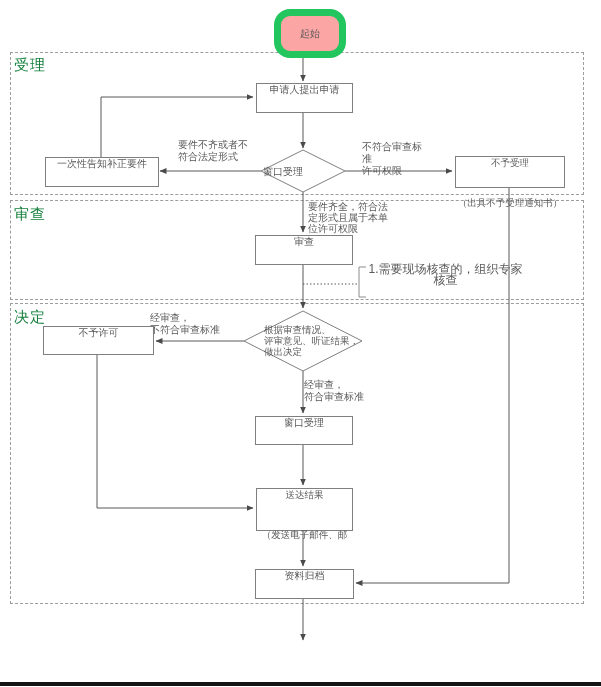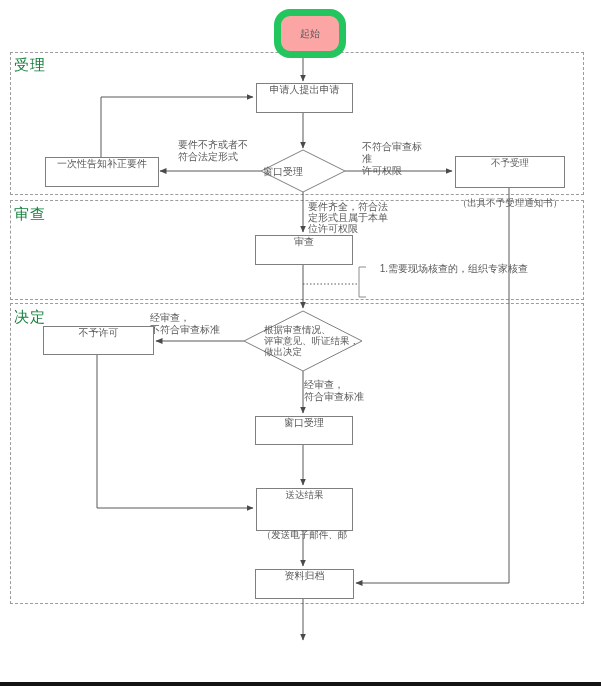--- a/index.html
+++ b/index.html
@@ -25,21 +25,21 @@
     border-radius:16px;display:flex;align-items:center;justify-content:center;
     font-size:10px;color:#595959;
   }
   .edge-label{
     position:absolute;z-index:3;font-size:10px;line-height:12px;text-align:left;color:#595959;
   }
   .diamond-label{
     position:absolute;z-index:3;font-size:9.5px;line-height:11px;color:#595959;
   }
   .note{
-    position:absolute;z-index:3;font-size:10px;line-height:10.5px;text-align:right;color:#595959;
+    position:absolute;z-index:3;font-size:12px;line-height:10.5px;text-align:center;color:#595959;
   }
   .bottom-bar{
     position:absolute;left:0;top:682px;width:601px;height:4px;background:#141414;z-index:4;
   }
 </style>
 </head>
 <body>
 
 <div id="canvas">
 

